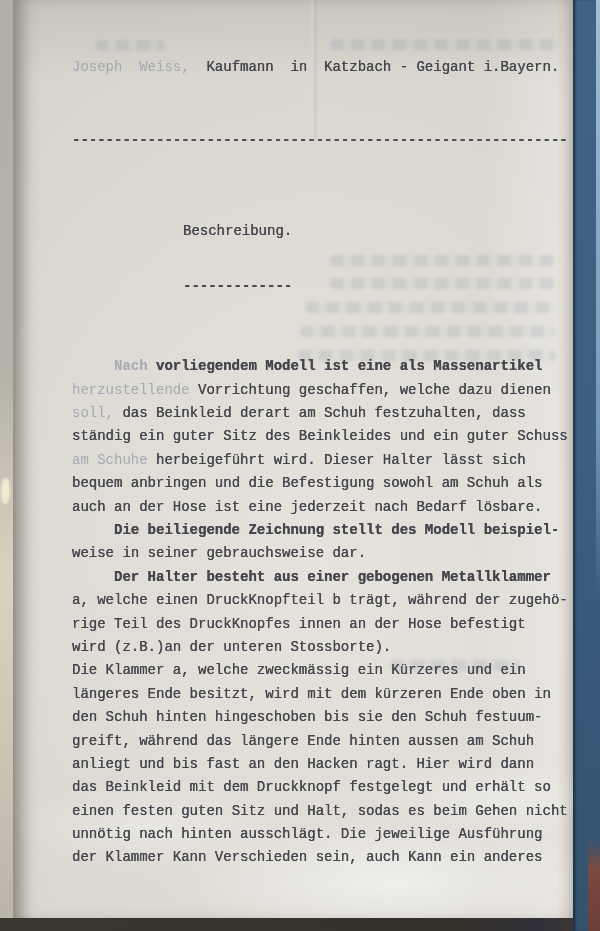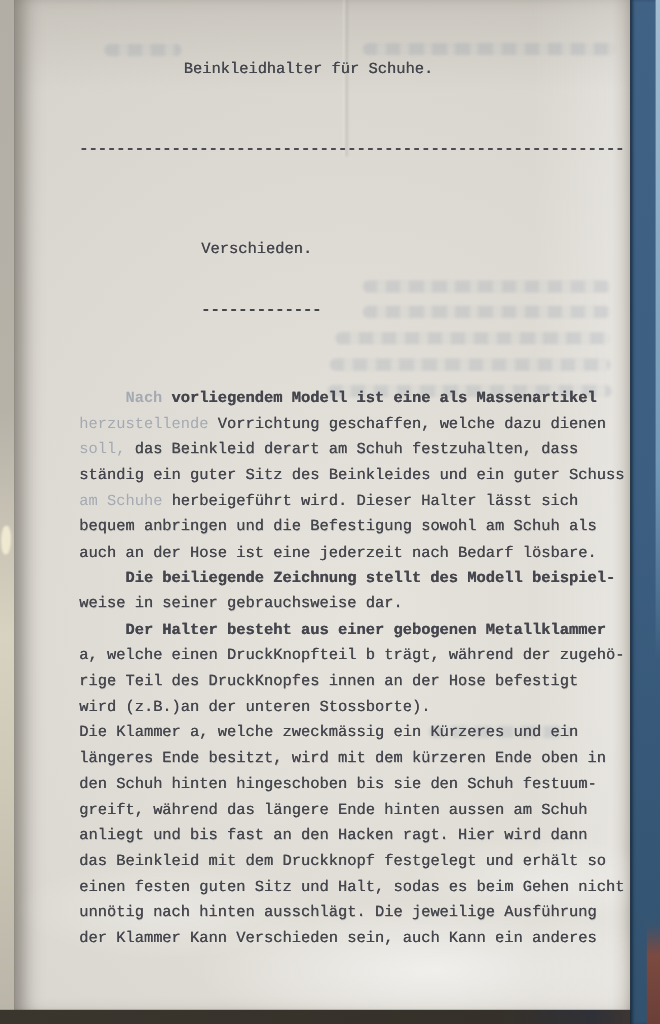--- a/index.html
+++ b/index.html
@@ -100,23 +100,23 @@
       <div class="smudge" style="left: 330px; top: 39px; width: 230px;"></div>
       <div class="smudge" style="left: 330px; top: 255px; width: 225px;"></div>
       <div class="smudge" style="left: 330px; top: 278px; width: 225px;"></div>
       <div class="smudge" style="left: 305px; top: 302px; width: 250px;"></div>
       <div class="smudge" style="left: 300px; top: 326px; width: 255px;"></div>
       <div class="smudge" style="left: 298px; top: 350px; width: 258px;"></div>
       <div class="smudge" style="left: 390px; top: 660px; width: 130px;"></div>
     </div>
 
   <div class="text-layer">
-    <div class="header-line2">Beinkleidhalter für Schuhe.</div>
+    <div class="header-line1"><span class="fade">Joseph  Weiss,  </span><span>Kaufmann  in  Katzbach - Geigant i.Bayern.</span></div>
     <div class="separator">-----------------------------------------------------------</div>
-    <div class="section-title">Verschieden.</div>
+    <div class="section-title">Beschreibung.</div>
     <div class="section-underline">-------------</div>
     <div class="body-text"><div class="line indent"><span class="fade">Nach</span><span> vorliegendem Modell ist eine als Massenartikel</span></div><div class="line"><span class="fade">herzustellende</span><span> Vorrichtung geschaffen, welche dazu dienen</span></div><div class="line"><span class="fade">soll,</span><span> das Beinkleid derart am Schuh festzuhalten, dass</span></div><div class="line"><span>ständig ein guter Sitz des Beinkleides und ein guter Schuss</span></div><div class="line"><span class="fade">am Schuhe</span><span> herbeigeführt wird. Dieser Halter lässt sich</span></div><div class="line"><span>bequem anbringen und die Befestigung sowohl am Schuh als</span></div><div class="line"><span>auch an der Hose ist eine jederzeit nach Bedarf lösbare.</span></div><div class="line indent"><span>Die beiliegende Zeichnung stellt des Modell beispiel-</span></div><div class="line"><span>weise in seiner gebrauchsweise dar.</span></div><div class="line indent"><span>Der Halter besteht aus einer gebogenen Metallklammer</span></div><div class="line"><span>a, welche einen DruckKnopfteil b trägt, während der zugehö-</span></div><div class="line"><span>rige Teil des DruckKnopfes innen an der Hose befestigt</span></div><div class="line"><span>wird (z.B.)an der unteren Stossborte).</span></div><div class="line"><span>Die Klammer a, welche zweckmässig ein Kürzeres und ein</span></div><div class="line"><span>längeres Ende besitzt, wird mit dem kürzeren Ende oben in</span></div><div class="line"><span>den Schuh hinten hingeschoben bis sie den Schuh festuum-</span></div><div class="line"><span>greift, während das längere Ende hinten aussen am Schuh</span></div><div class="line"><span>anliegt und bis fast an den Hacken ragt. Hier wird dann</span></div><div class="line"><span>das Beinkleid mit dem Druckknopf festgelegt und erhält so</span></div><div class="line"><span>einen festen guten Sitz und Halt, sodas es beim Gehen nicht</span></div><div class="line"><span>unnötig nach hinten ausschlägt. Die jeweilige Ausführung</span></div><div class="line"><span>der Klammer Kann Verschieden sein, auch Kann ein anderes</span></div></div>
   </div>
 
   <div class="bottom-band"></div>
   <div class="binding">
     <div class="binding-highlight"></div>
     <div class="binding-maroon"></div>
   </div>
 

